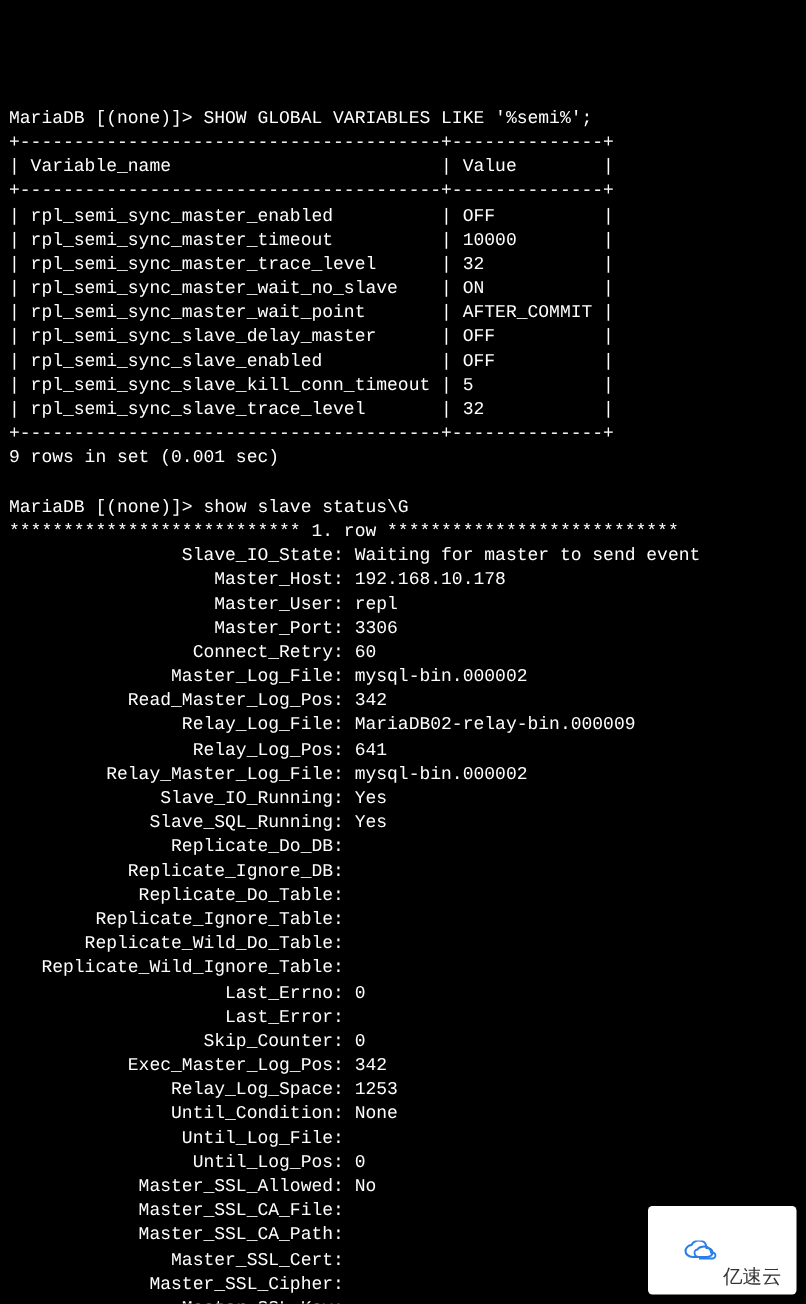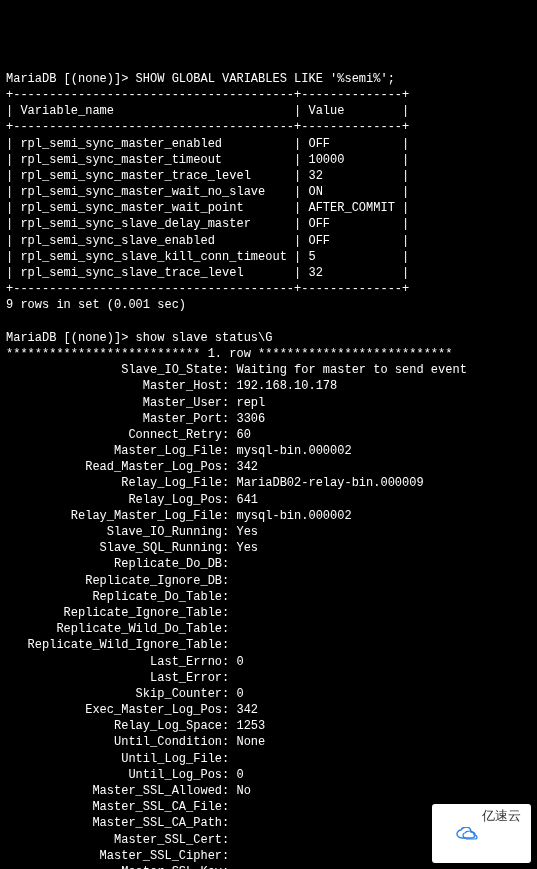--- a/index.html
+++ b/index.html
@@ -27,21 +27,21 @@
       position: absolute;
       bottom: 6px;
       right: 6px;
       background: #fff;
       color: #333;
       padding: 3px 10px;
       font-family: sans-serif;
       font-size: 13px;
       border-radius: 3px;
       display: flex;
-      align-items: flex-start;
+      align-items: flex-end;
       gap: 4px;
     }
     .watermark-icon {
       display: inline-block;
     }
     .watermark-icon svg {
       vertical-align: middle;
     }
   </style>
 </head>

